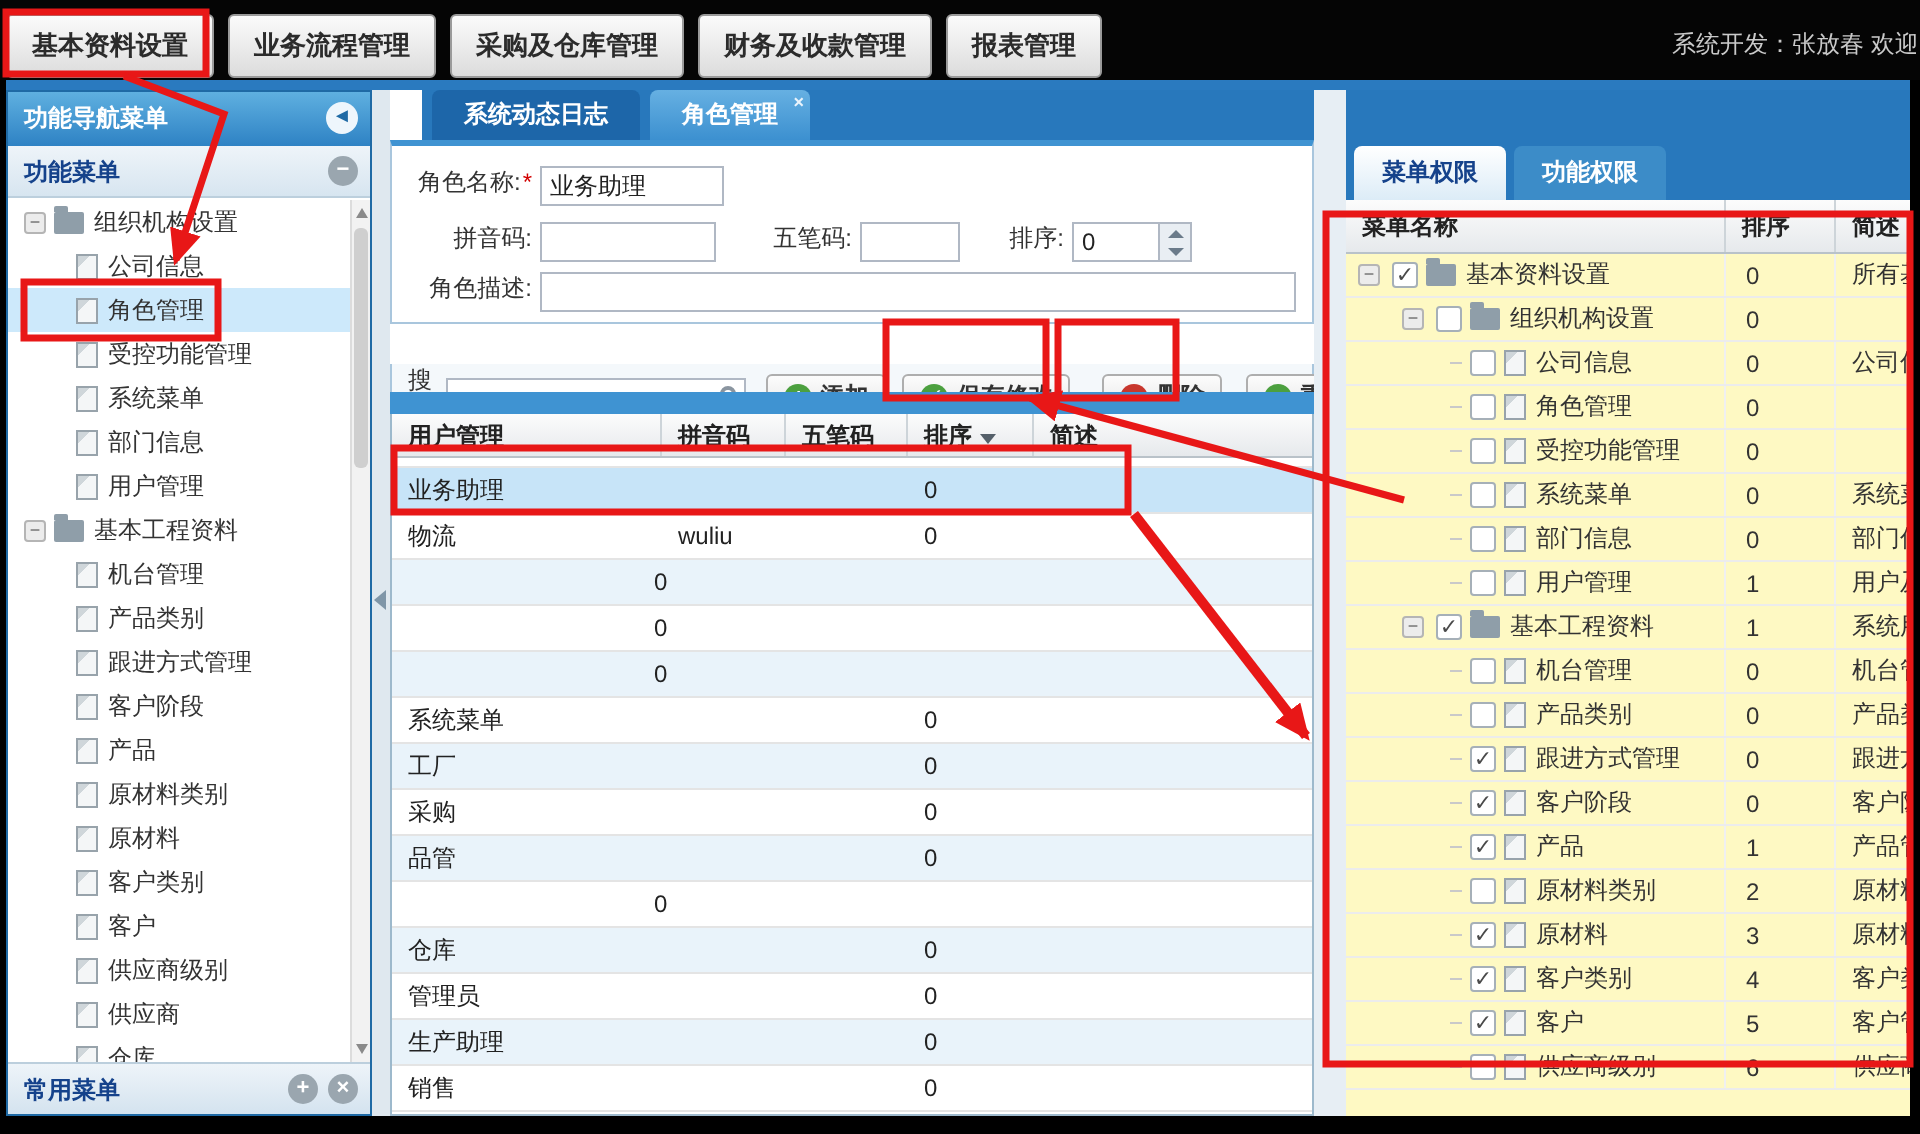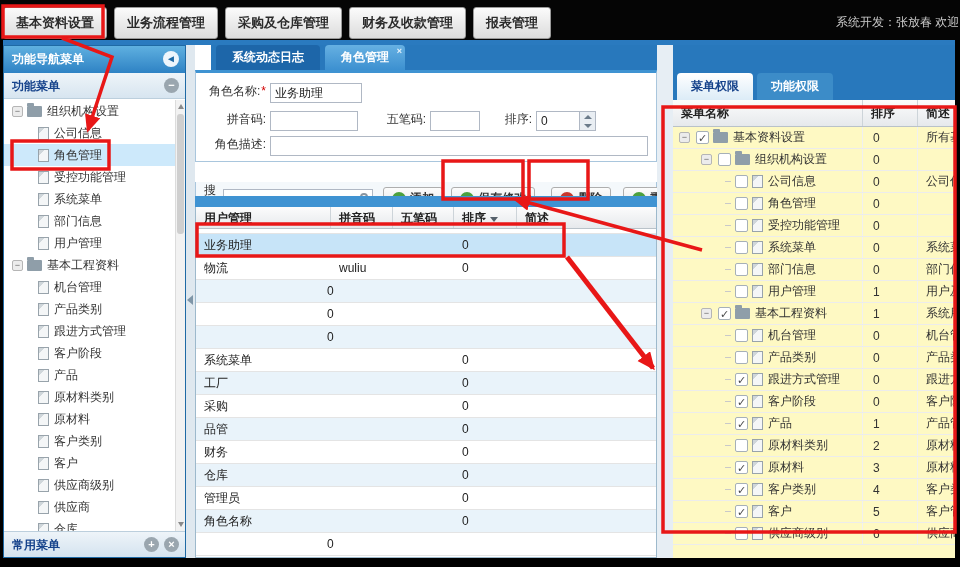--- a/index.html
+++ b/index.html
@@ -387,48 +387,48 @@
             <span class="td cw4"></span>
           </div>
           <div class="t-row alt">
             <span class="td cw0">品管</span>
             <span class="td cw1"></span>
             <span class="td cw2"></span>
             <span class="td cw3">0</span>
             <span class="td cw4"></span>
           </div>
           <div class="t-row">
-            <span class="td cw0">财务</span>
             <span class="td cw1"></span>
             <span class="td cw2"></span>
             <span class="td cw3">0</span>
             <span class="td cw4"></span>
           </div>
           <div class="t-row alt">
             <span class="td cw0">仓库</span>
             <span class="td cw1"></span>
             <span class="td cw2"></span>
             <span class="td cw3">0</span>
             <span class="td cw4"></span>
           </div>
           <div class="t-row">
             <span class="td cw0">管理员</span>
             <span class="td cw1"></span>
             <span class="td cw2"></span>
             <span class="td cw3">0</span>
             <span class="td cw4"></span>
           </div>
           <div class="t-row alt">
-            <span class="td cw0">角色名称</span>
+            <span class="td cw0">生产助理</span>
             <span class="td cw1"></span>
             <span class="td cw2"></span>
             <span class="td cw3">0</span>
             <span class="td cw4"></span>
           </div>
           <div class="t-row">
+            <span class="td cw0">销售</span>
             <span class="td cw1"></span>
             <span class="td cw2"></span>
             <span class="td cw3">0</span>
             <span class="td cw4"></span>
           </div>
         </div>
     </div>
   </div>
 
   <div id="splitR"></div>

